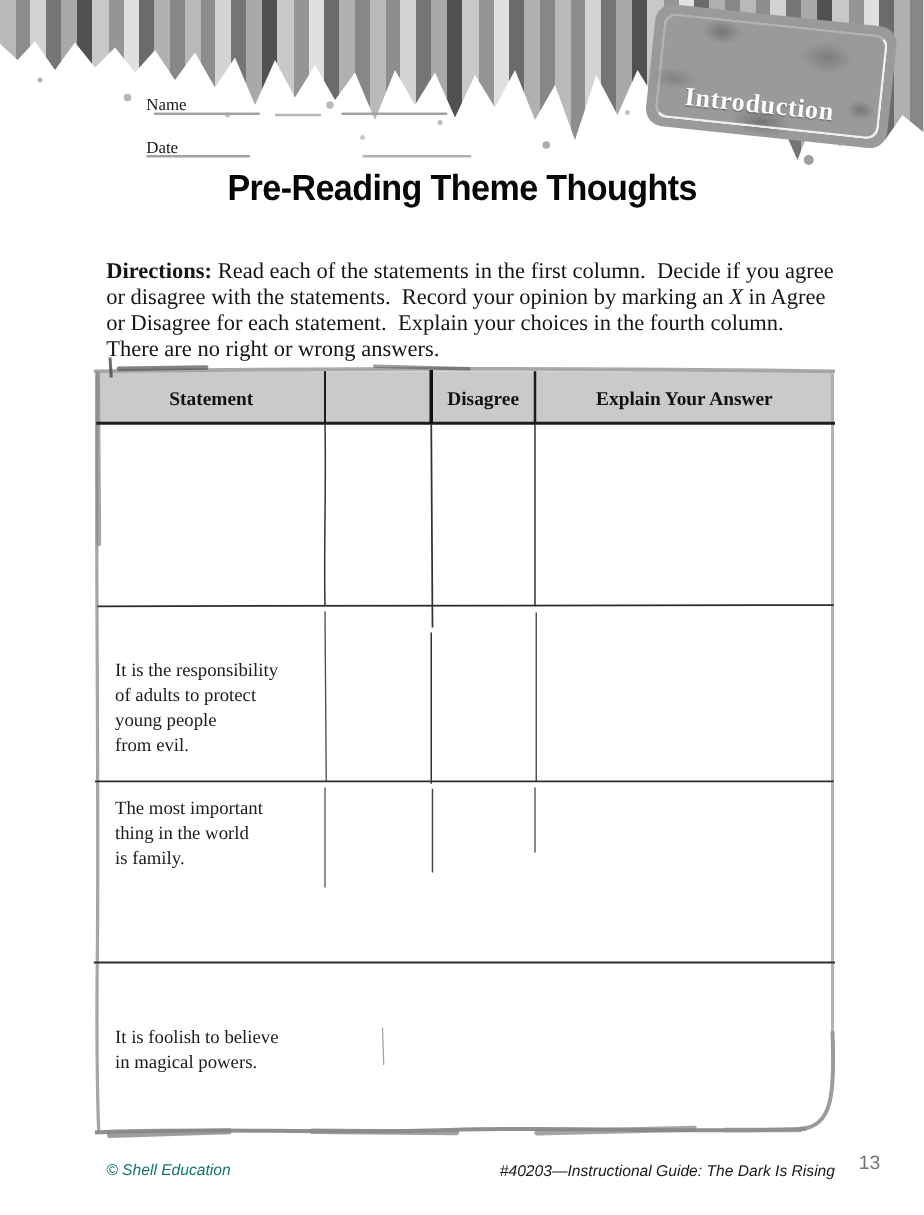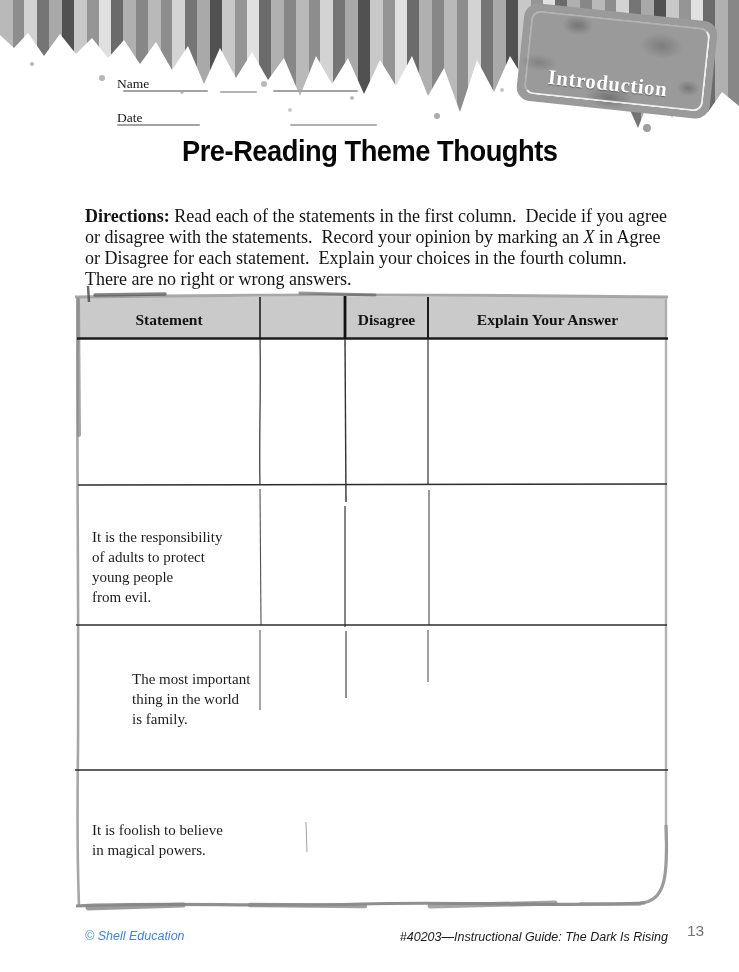--- a/index.html
+++ b/index.html
@@ -60,21 +60,21 @@
   
   .table-svg{position:absolute;left:60px;top:280px;width:625px;height:645px;pointer-events:none;}
   .th{position:absolute;height:36px;line-height:36px;text-align:center;font-weight:bold;
     font-size:15.5px;color:#131313;font-family:Liberation Serif, serif;}
   .stmt{position:absolute;left:92px;width:170px;font-size:15px;line-height:20px;
     white-space:pre-line;color:#1c1c1c;}
   .cell{position:absolute;background:transparent;}
 
   
   .footer-left{position:absolute;left:85px;top:929px;font-family:"Liberation Sans",sans-serif;
-    font-style:italic;font-size:12.5px;color:#3b82f6;}
+    font-style:italic;font-size:12.5px;color:#0f766e;}
   .footer-right{position:absolute;left:368px;top:930px;width:300px;text-align:right;
     font-family:"Liberation Sans",sans-serif;font-style:italic;font-size:12.5px;color:#1a1a1a;}
   .page-num{position:absolute;left:687px;top:922px;font-family:"Liberation Sans",sans-serif;
     font-size:15.5px;color:#737373;}
 </style>
 </head>
 <body>
 
 <div class="page">
 
@@ -139,21 +139,21 @@
   </svg>
 
   <div class="th" style="left:78px;top:302px;width:182px;">Statement</div>
   <div class="th" style="left:345px;top:302px;width:83px;">Disagree</div>
   <div class="th" style="left:428px;top:302px;width:239px;">Explain Your Answer</div>
 
   <div class="stmt" style="top:515px;margin-top:12px;">It is the responsibility
 of adults to protect
 young people
 from evil.</div>
-  <div class="stmt" style="top:669px;margin-left:40px;">The most important
+  <div class="stmt" style="top:637px;">The most important
 thing in the world
 is family.</div>
   <div class="stmt" style="top:820px;">It is foolish to believe
 in magical powers.</div>
 
   <div class="cell" style="left:261px;top:338px;width:83px;height:146px;"></div>
   <div class="cell" style="left:346px;top:338px;width:81px;height:146px;"></div>
   <div class="cell" style="left:429px;top:338px;width:237px;height:146px;"></div>
   <div class="cell" style="left:261px;top:486px;width:83px;height:138px;"></div>
   <div class="cell" style="left:346px;top:486px;width:81px;height:138px;"></div>

